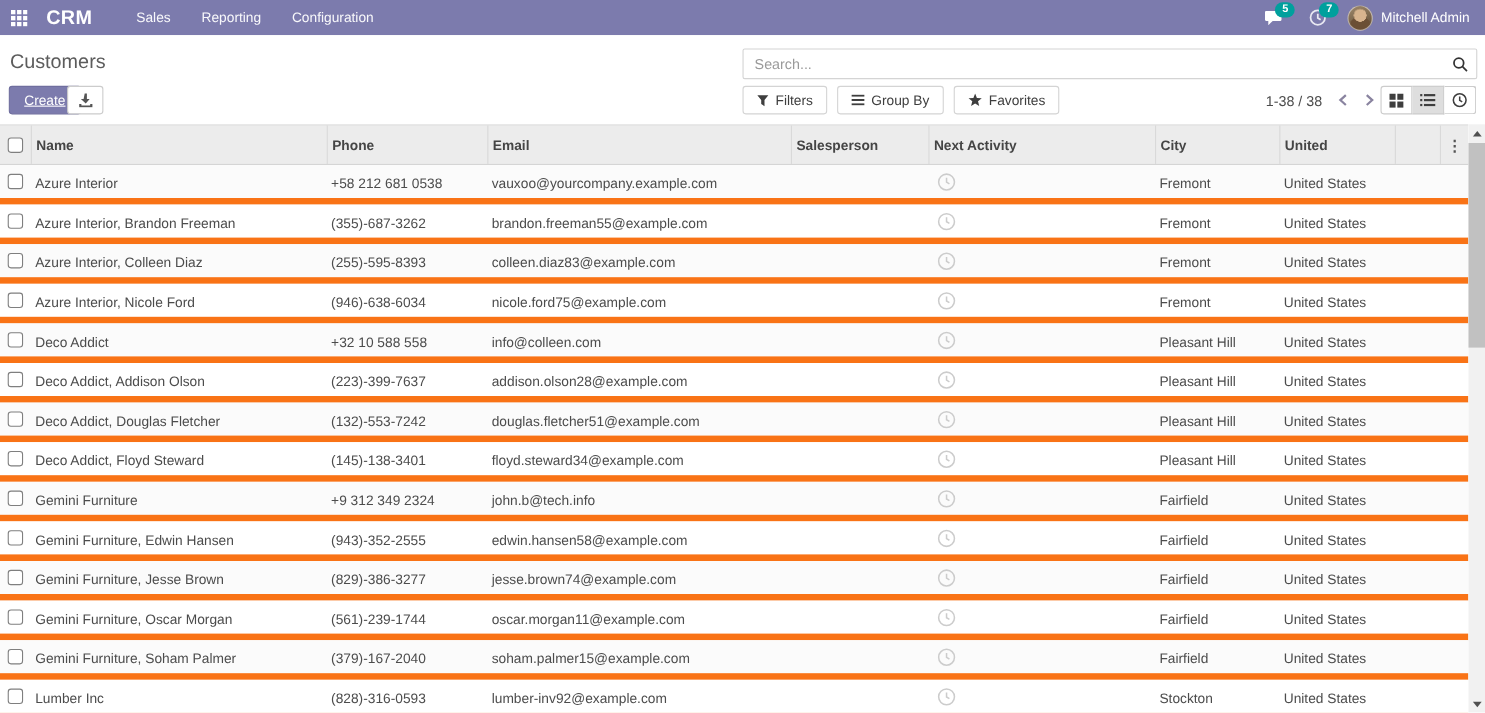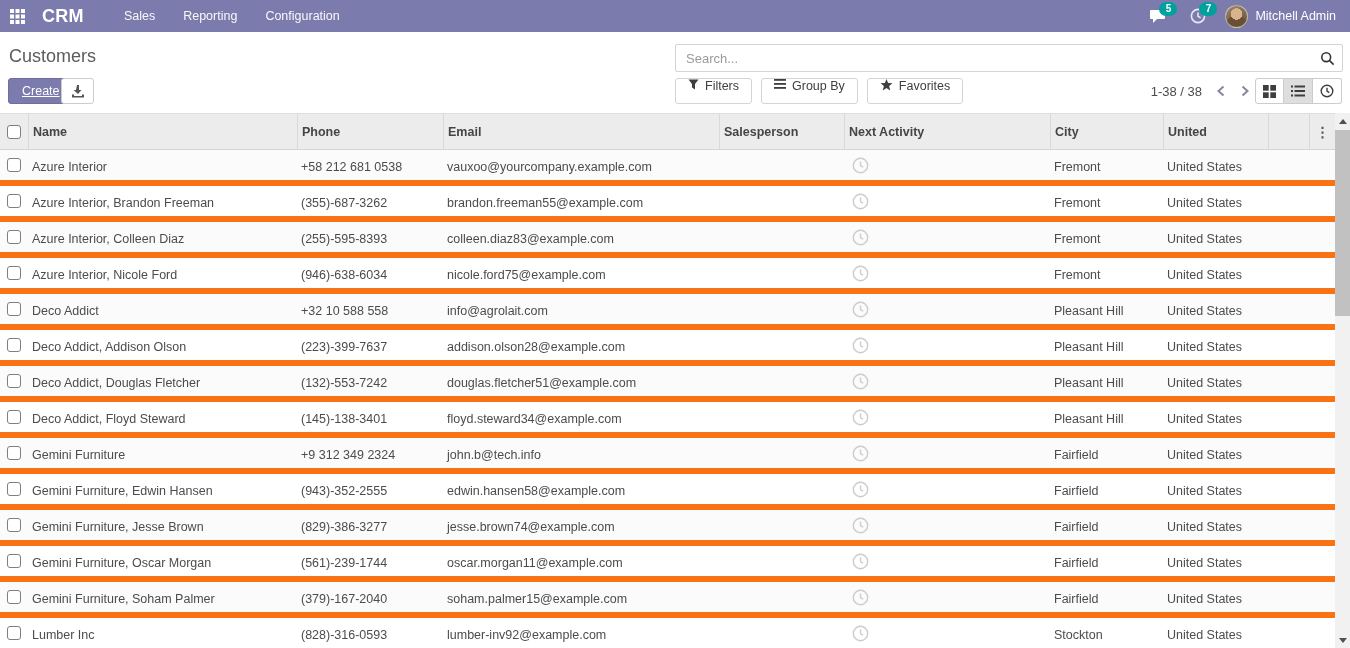--- a/index.html
+++ b/index.html
@@ -26,21 +26,21 @@
   
   .control { position:absolute; top:32px; left:0; width:1350px; height:81px; background:#fff; }
   .page-title { position:absolute; left:9px; top:14px; font-size:18px; color:#5c5c5c; }
   .btn-create { position:absolute; left:8px; top:46px; height:26px; padding:0 13px; background:#7c7bad; border:1px solid #6f6e9e; border-radius:3px; color:#fff; font-size:12.5px; cursor:pointer; font-family:inherit;text-decoration:underline; }
   .btn-export { position:absolute; left:61px; top:46px; width:33px; height:26px; background:#fff; border:1px solid #ccc; border-radius:3px; display:flex; align-items:center; justify-content:center; cursor:pointer; }
   .searchbox { position:absolute; left:675px; top:12px; width:668px; height:28px; border:1px solid #d4d4d4; border-radius:2px; background:#fff; display:flex; align-items:center; }
   .searchbox input { flex:1; border:none; outline:none; font-size:13px; padding:0 10px; color:#555; font-family:inherit; background:transparent; }
   .searchbox input::placeholder { color:#9a9a9a; }
   .search-icon-btn { width:30px; height:26px; display:flex; align-items:center; justify-content:center; cursor:pointer; }
   .filter-row { position:absolute; left:675px; top:46px; display:flex; gap:9px; }
-  .f-btn { height:26px; padding:0 12px; background:#fff; border:1px solid #d4d4d4; border-radius:3px; font-size:12.5px; color:#3e3e3e; display:flex; gap:6px; cursor:pointer; font-family:inherit; }
+  .f-btn { height:26px; padding:0 12px; background:#fff; border:1px solid #d4d4d4; border-radius:3px; font-size:12.5px; color:#3e3e3e; display:flex; align-items:center; gap:6px; cursor:pointer; font-family:inherit; }
   .pager { position:absolute; top:46px; right:100px; height:26px; display:flex; align-items:center; gap:14px; }
   .pager-text { font-size:13px; color:#4c4c4c; }
   .pager-arrow { cursor:pointer; display:flex; align-items:center; }
   .view-switch { position:absolute; top:46px; right:8px; display:flex; }
   .vs-btn { width:29px; height:26px; background:#fff; border:1px solid #ccc; display:flex; align-items:center; justify-content:center; cursor:pointer; }
   .vs-btn + .vs-btn { border-left:none; }
   .vs-btn.active { background:#dedede; }
   .vs-btn:first-child { border-radius:3px 0 0 3px; }
   .vs-btn:last-child { border-radius:0 3px 3px 0; }
 
@@ -338,21 +338,21 @@
       <div class="td col-filler"></div>
       <div class="td col-opts"></div>
     </div>
 
     <div class="tr">
       <div class="td col-check">
         <span class="checkbox"></span>
       </div>
       <div class="td col-name">Deco Addict</div>
       <div class="td col-phone">+32 10 588 558</div>
-      <div class="td col-email">info@agrolait.com</div>
+      <div class="td col-email">info@colleen.com</div>
       <div class="td col-sales"></div>
       <div class="td col-activity">
         <span class="row-clock">
           <svg width="17" height="17" viewBox="0 0 17 17" fill="none" stroke="#cccccc" stroke-width="1.4">
             <circle cx="8.5" cy="8.5" r="7.2"></circle>
             <path d="M8.5 4.6 v4 l2.6 1.5"></path>
           </svg>
         </span>
       </div>
       <div class="td col-city">Pleasant Hill</div>

